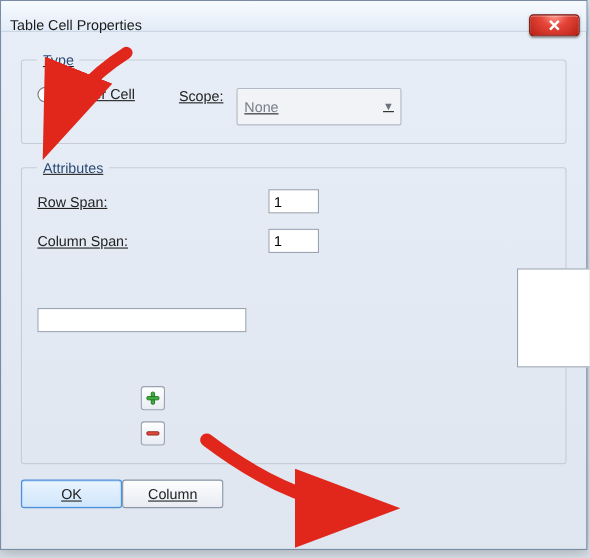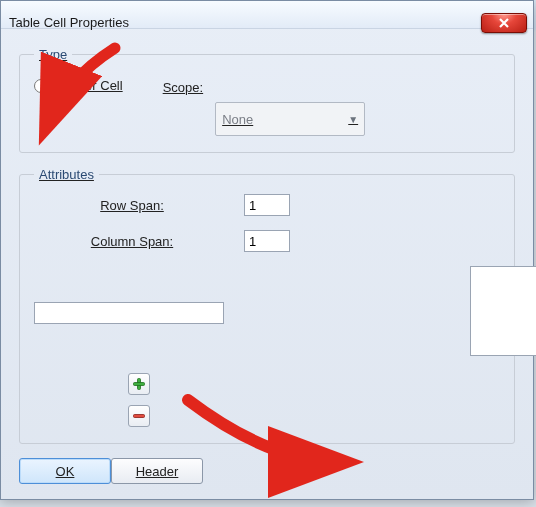--- a/index.html
+++ b/index.html
@@ -48,25 +48,25 @@
   legend { padding:0 5px; color:#2b4a73; font-size:13px; }
   .type-row { display:flex; align-items:flex-start; gap:40px; }
   .type-options { display:flex; flex-direction:column; gap:16px; margin-top:4px; }
   .radio { display:flex; align-items:center; gap:6px; cursor:pointer; }
   .radio input { accent-color:#2a6fd6; width:14px; height:14px; margin:0; }
   .scope-area { display:flex; align-items:flex-start; gap:12px; margin-top:6px; }
   .scope-area label { color:#222; }
   .combo {
     width:150px; height:24px; background:#f1f3f6; border:1px solid #b2b9c4;
     border-radius:2px; display:flex; align-items:center; justify-content:space-between;
-    padding:16px 6px; color:#7a7e86; cursor:pointer;margin-top:22px;
+    padding:16px 6px; color:#7a7e86; cursor:pointer;
   }
   .combo .chev { font-size:10px; color:#6c737d; }
   .attr-grid { display:grid; grid-template-columns: 210px 1fr 30px; row-gap:14px; align-items:center; }
-  .attr-grid .lab { text-align:center; padding-right:14px; color:#222; }
+  .attr-grid .lab { text-align:left; padding-right:14px; color:#222; }
   .txt {
     height:22px; border:1px solid #9aa4b3; padding:2px 4px;
     font-family:inherit; font-size:13px; background:#fff;
   }
   .w-small { width:46px; }
   .w-med { width:190px; }
   .ta { width:190px; height:90px; border:1px solid #9aa4b3; padding:4px; resize:none; font-family:inherit; font-size:13px; background:#fff; }
   .sidebtns { display:flex; flex-direction:column; gap:10px; align-items:center; }
   .iconbtn {
     width:22px; height:22px; border:1px solid #9aa4b3; border-radius:3px;
@@ -155,21 +155,21 @@
               <rect x="1.5" y="5.5" width="11" height="3" rx="1" fill="#e14b3f" stroke="#8a1e16" stroke-width="0.8"></rect>
             </svg>
           </div>
         </div>
 
       </div>
     </fieldset>
 
     <div class="footer">
       <button class="btn primary">OK</button>
-      <button class="btn">Header</button>
+      <button class="btn">Column</button>
     </div>
 
   </div>
 </div>
 
 <div class="arrow" style="left:35px; top:40px;">
   <svg width="110" height="110">
     <defs>
         <marker id="ah1" markerWidth="10" markerHeight="10" refX="6" refY="3" orient="auto">
       <path d="M0,0 L0,6 L8,3 z" fill="#e1261c"></path>

